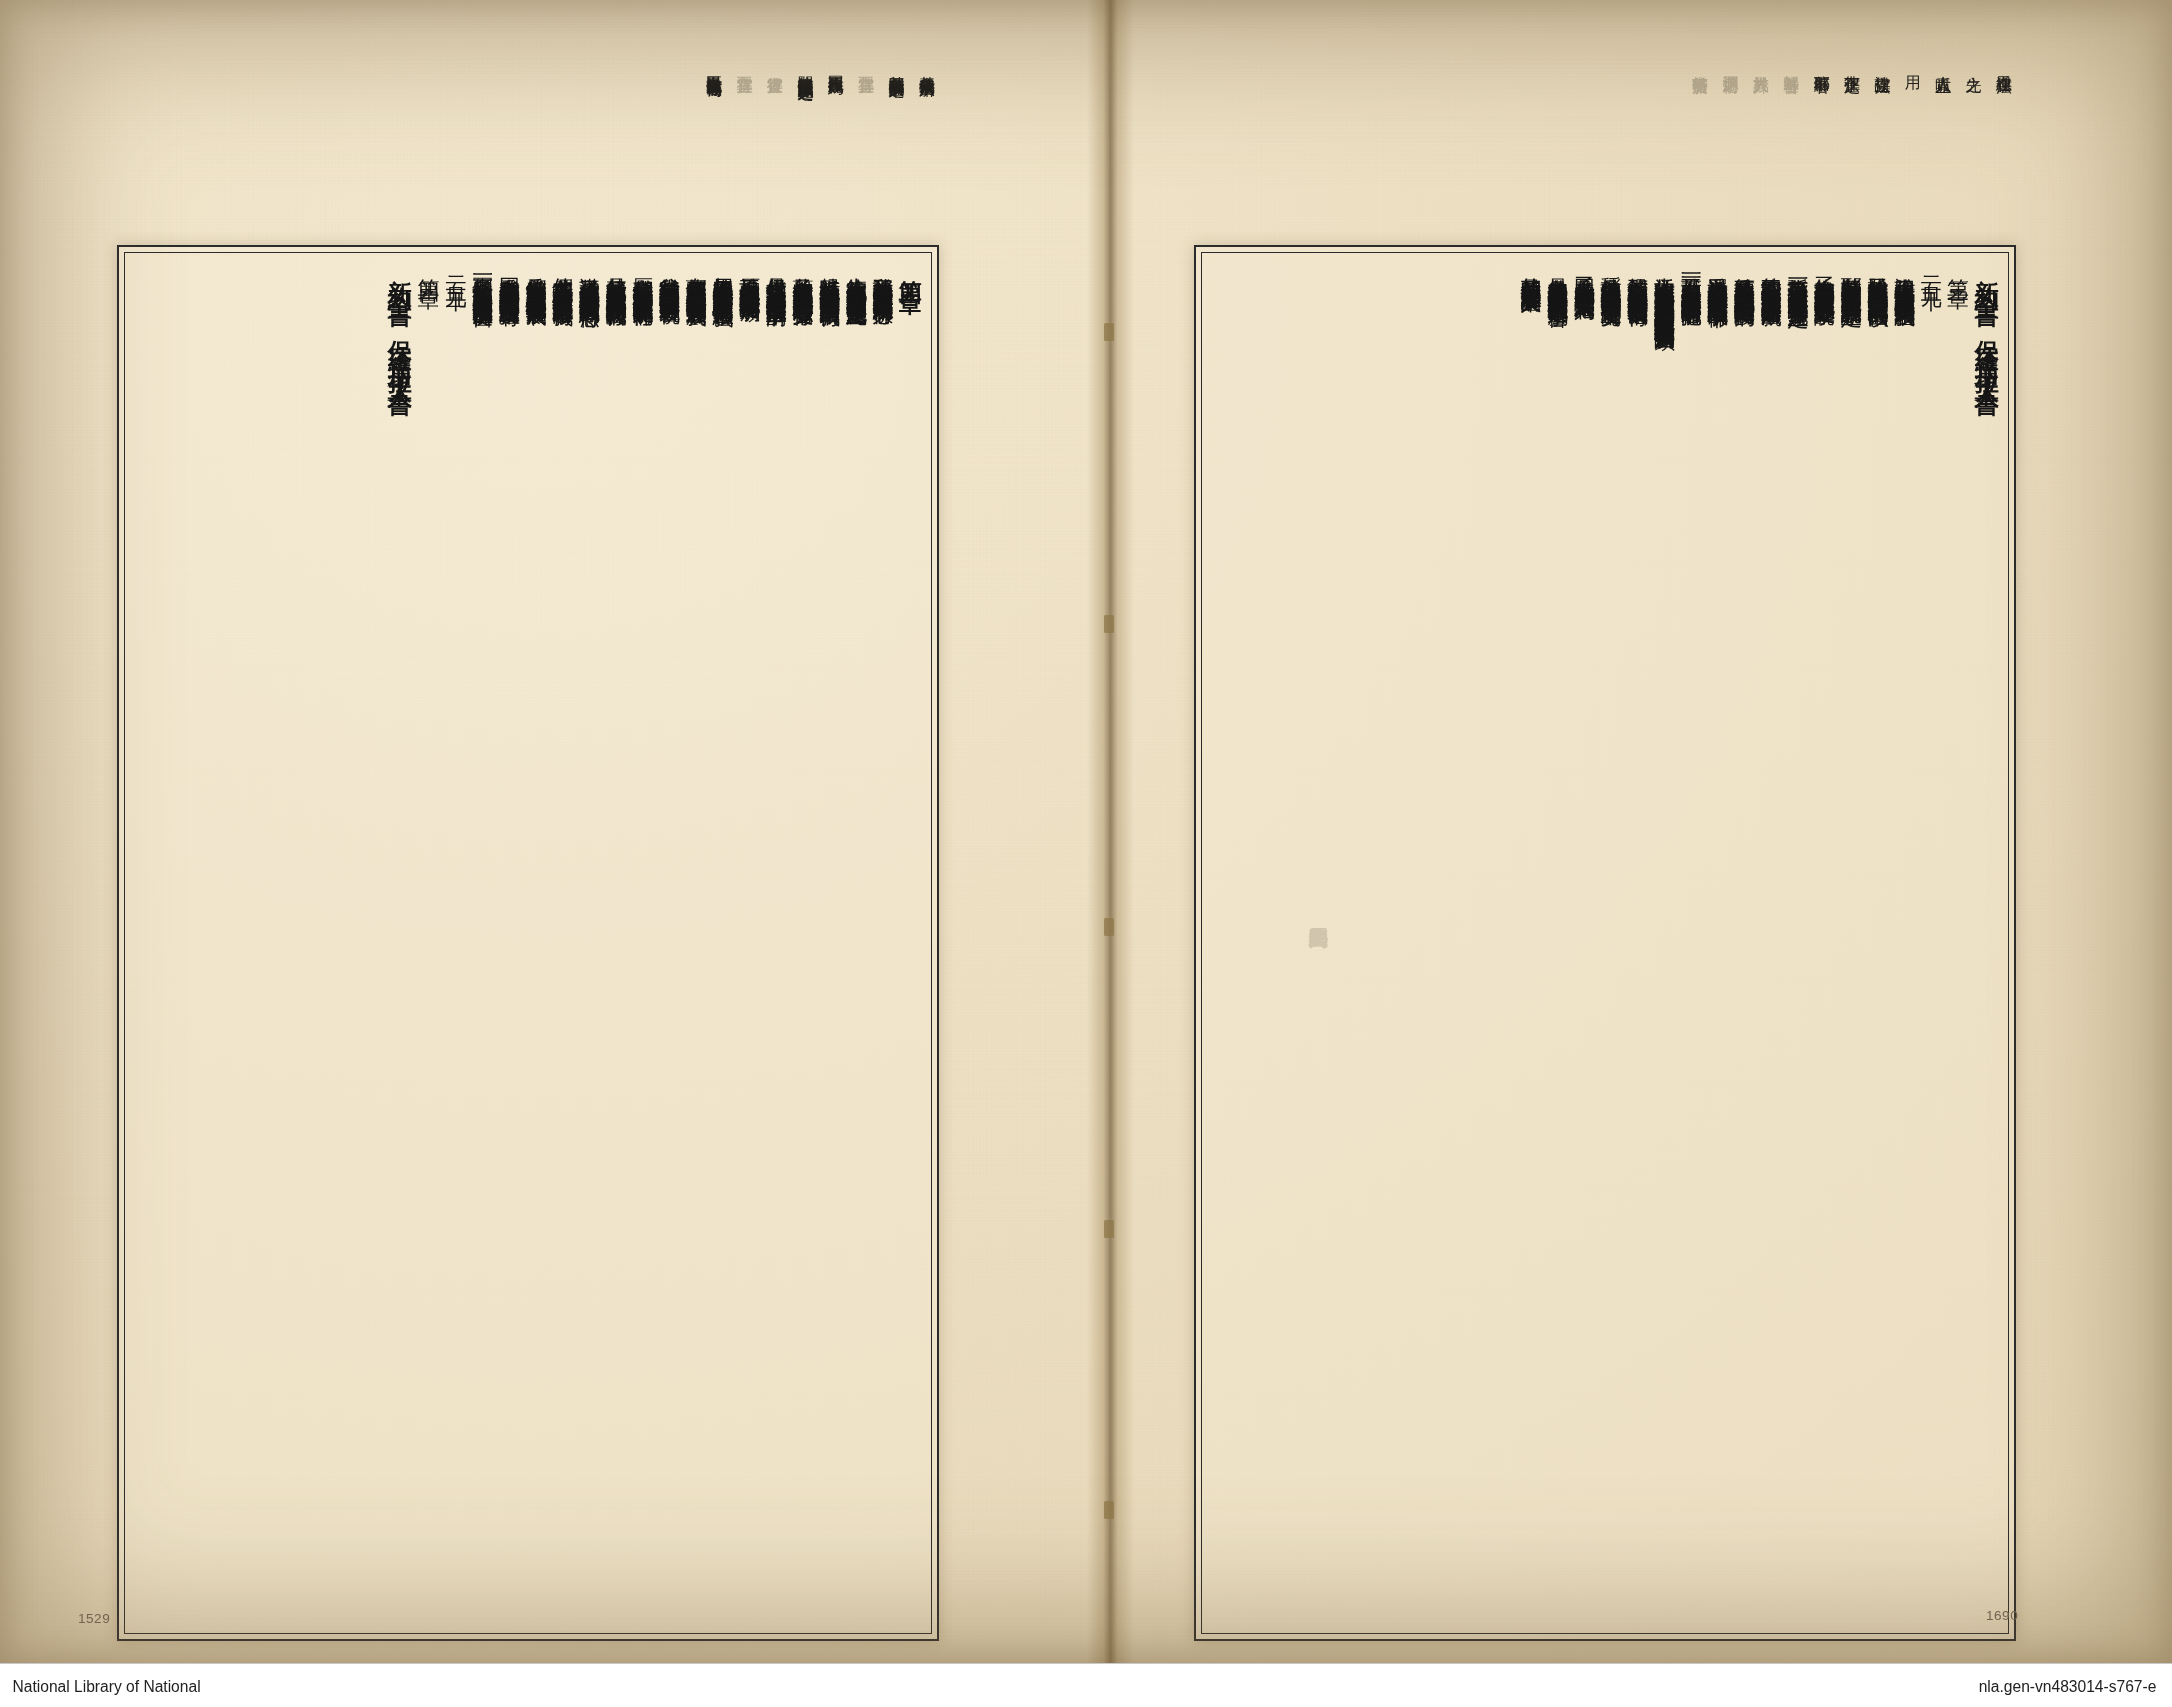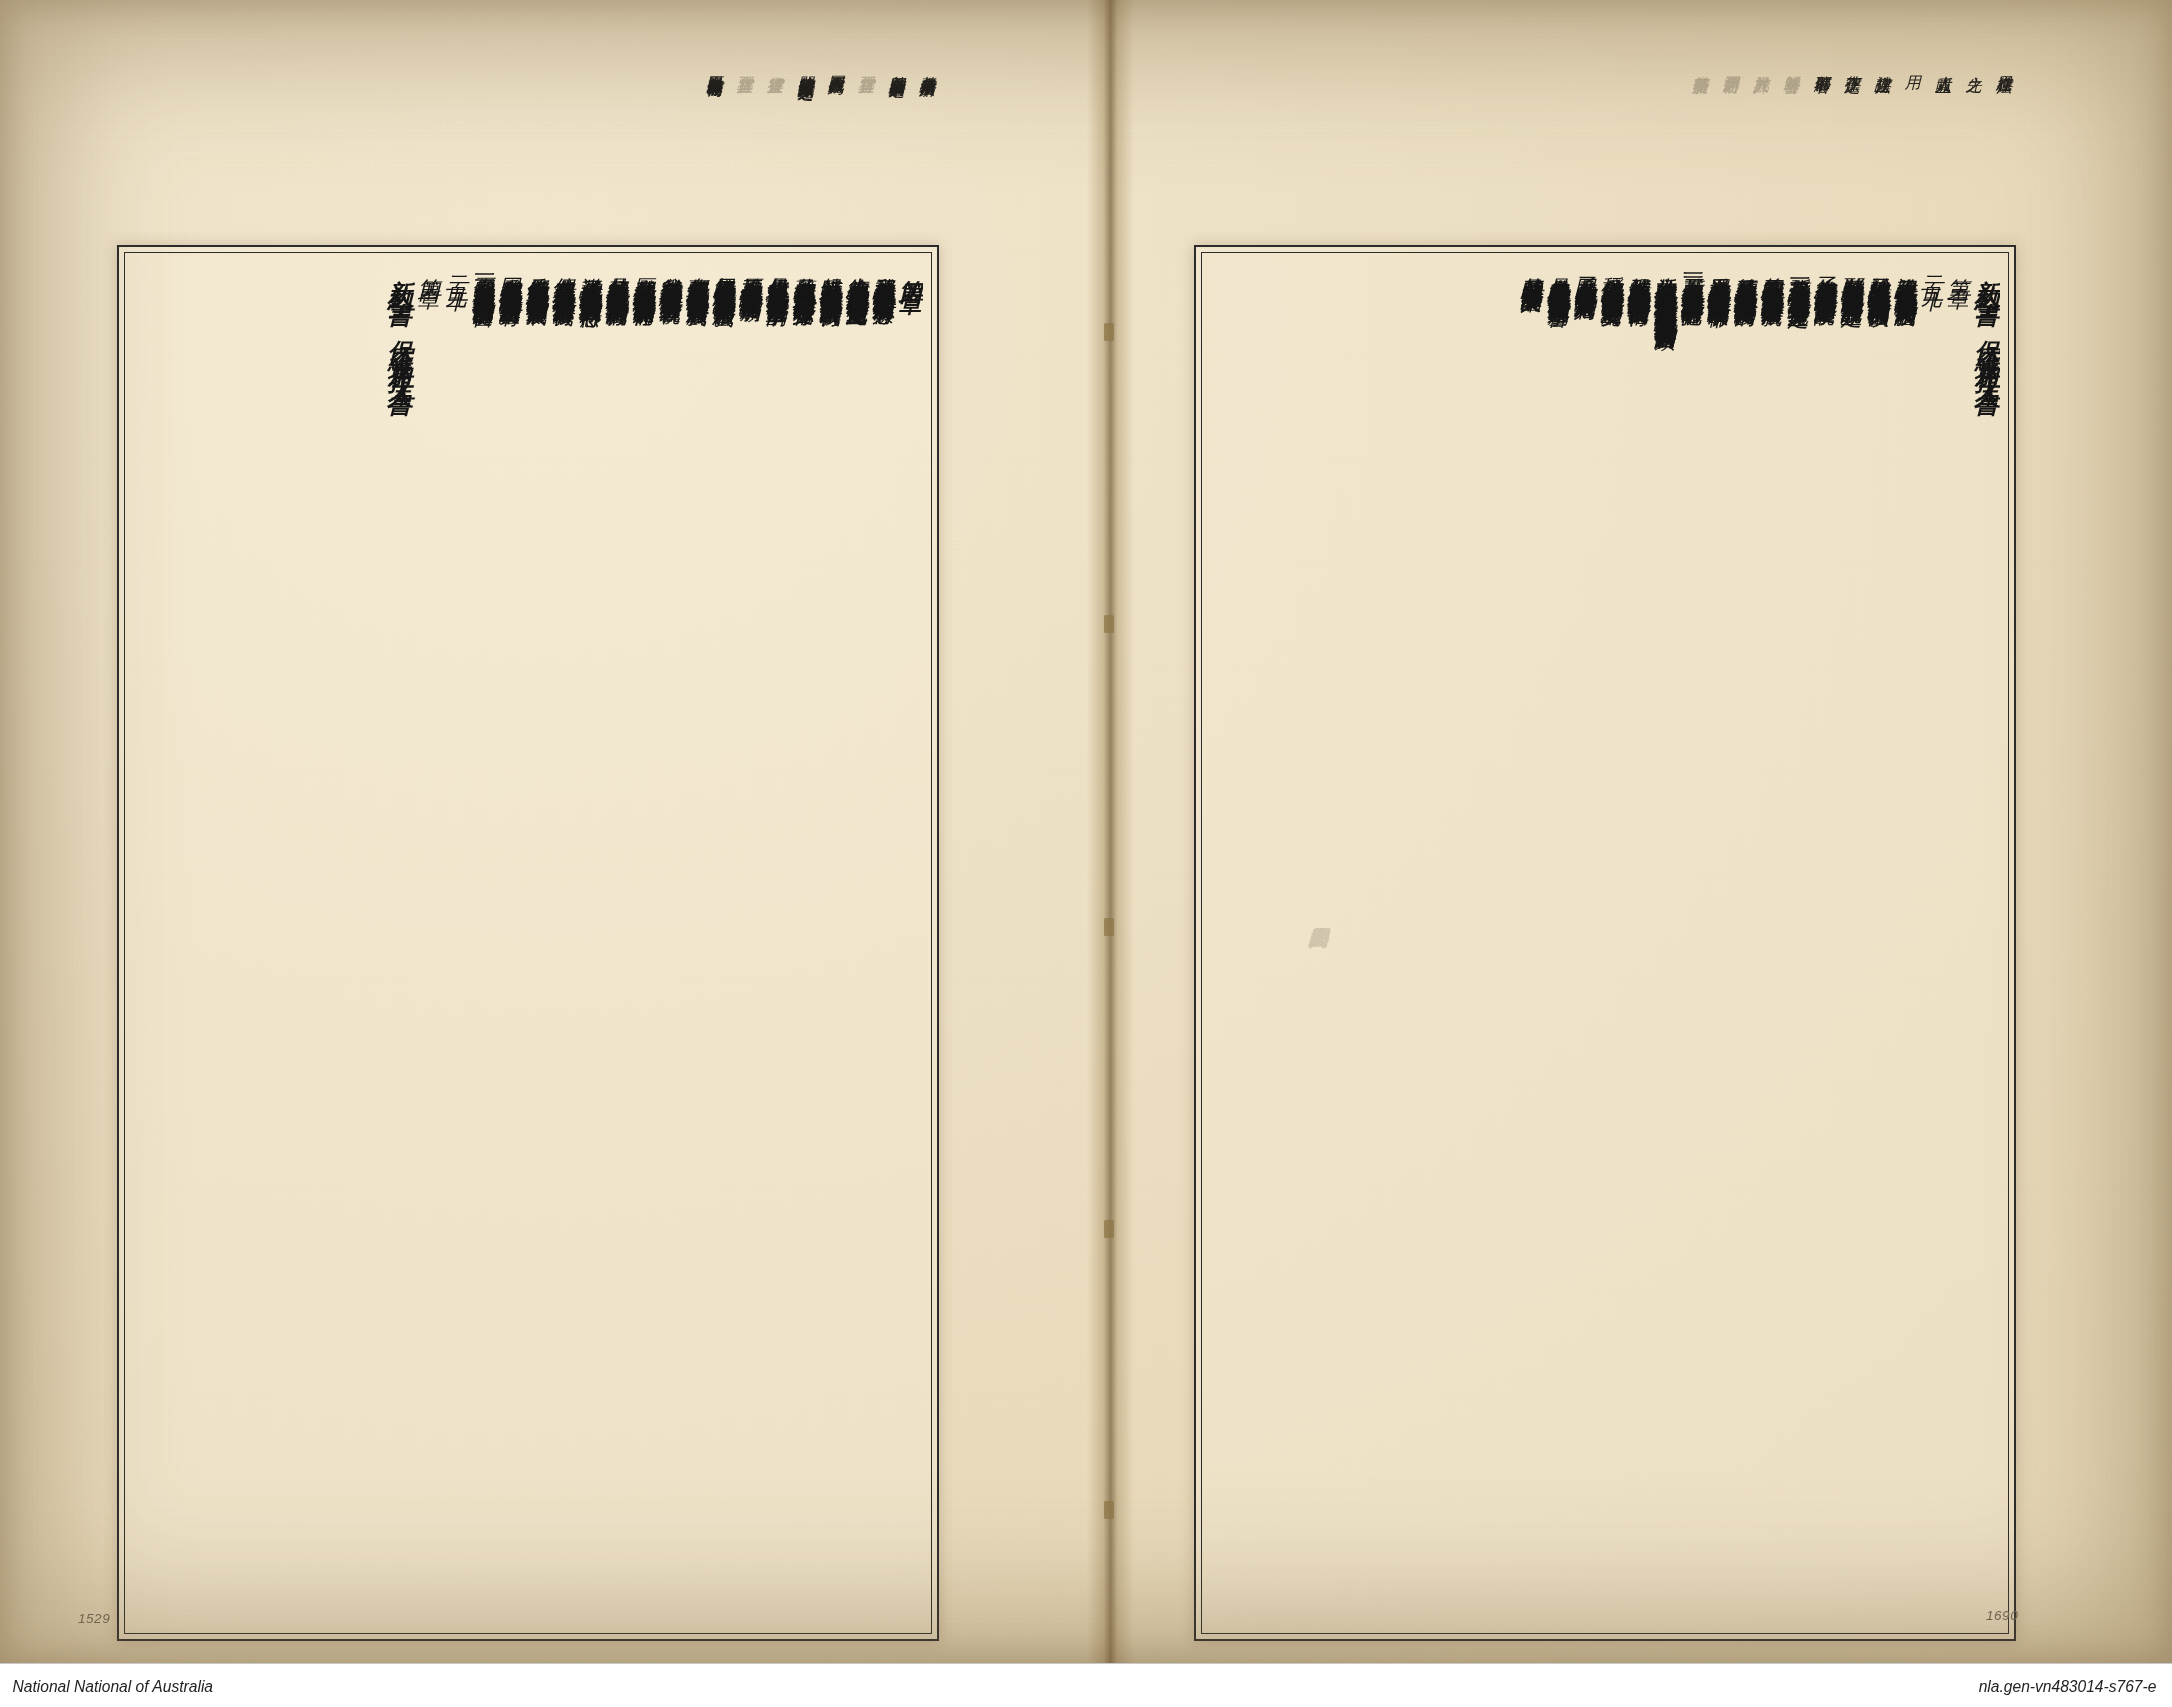--- a/index.html
+++ b/index.html
@@ -14,21 +14,20 @@
     overflow: hidden;
     font-family: "DejaVu Sans", sans-serif;
   }
 
   
   #scan {
     position: relative;
     width: 2172px;
     height: 1707px;
     background: #a3a3a3;
-    font-style: italic;
   }
 
   
   .paper {
     position: absolute;
     left: 0;
     top: 0;
     width: 2172px;
     height: 1663px;
     background: #ede0c4;
@@ -298,18 +297,18 @@
       </div>
     </div>
 
     <div class="accession" id="acc-left">1529</div>
     <div class="accession" id="acc-right">1690</div>
 
     <div class="vignette"></div>
   </div>
 
   <div class="footer">
-    <span class="left">National National of Australia</span>
+    <span class="left">National Library of National</span>
     <span class="right">nla.gen-vn483014-s767-e</span>
   </div>
 
 </div>
 
 
 </body></html>

